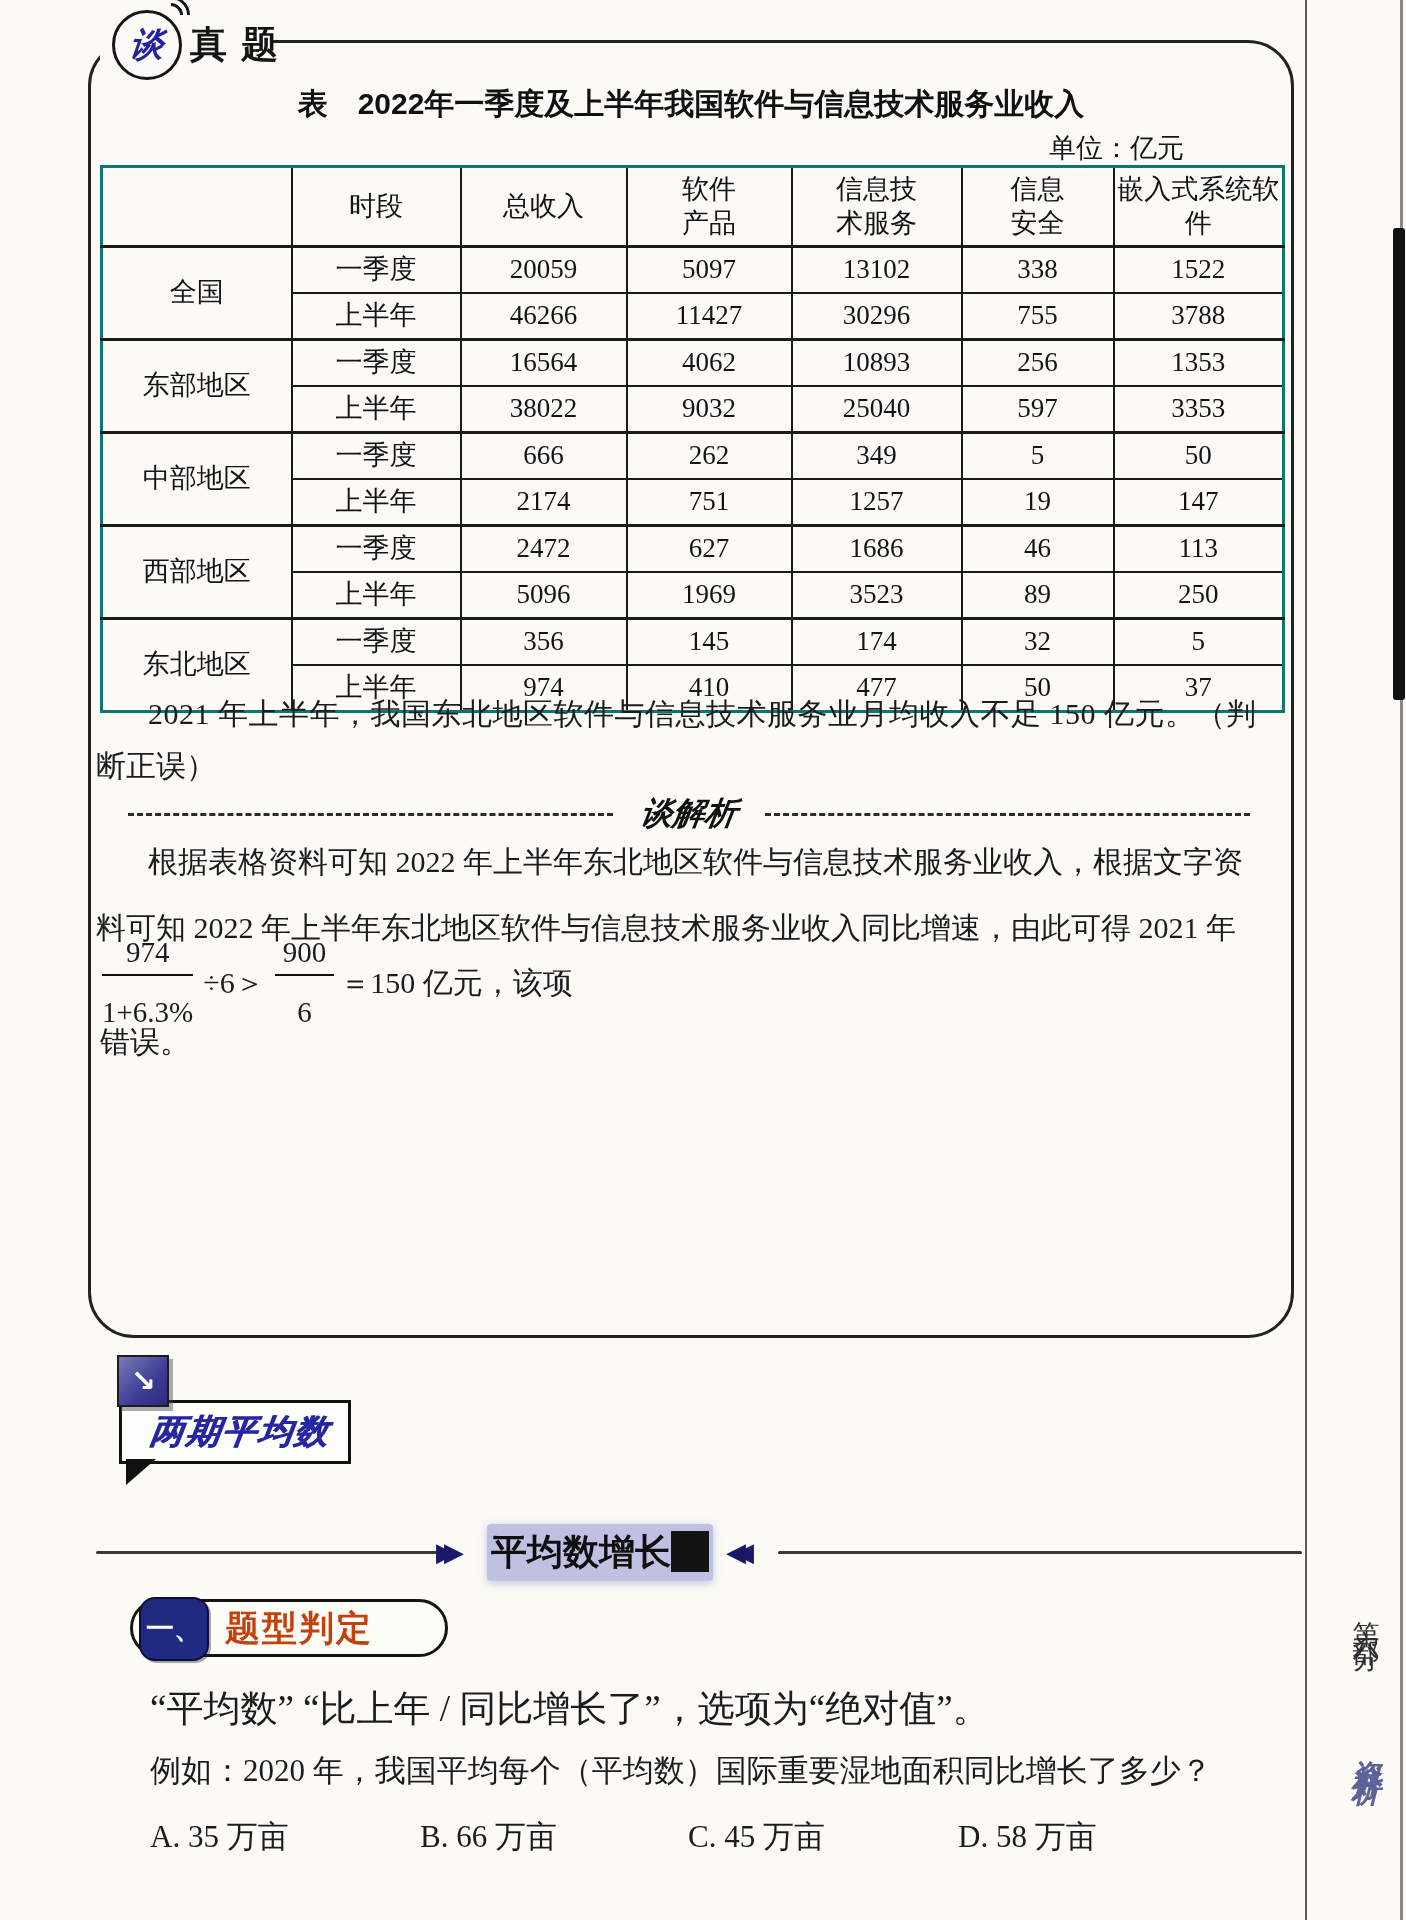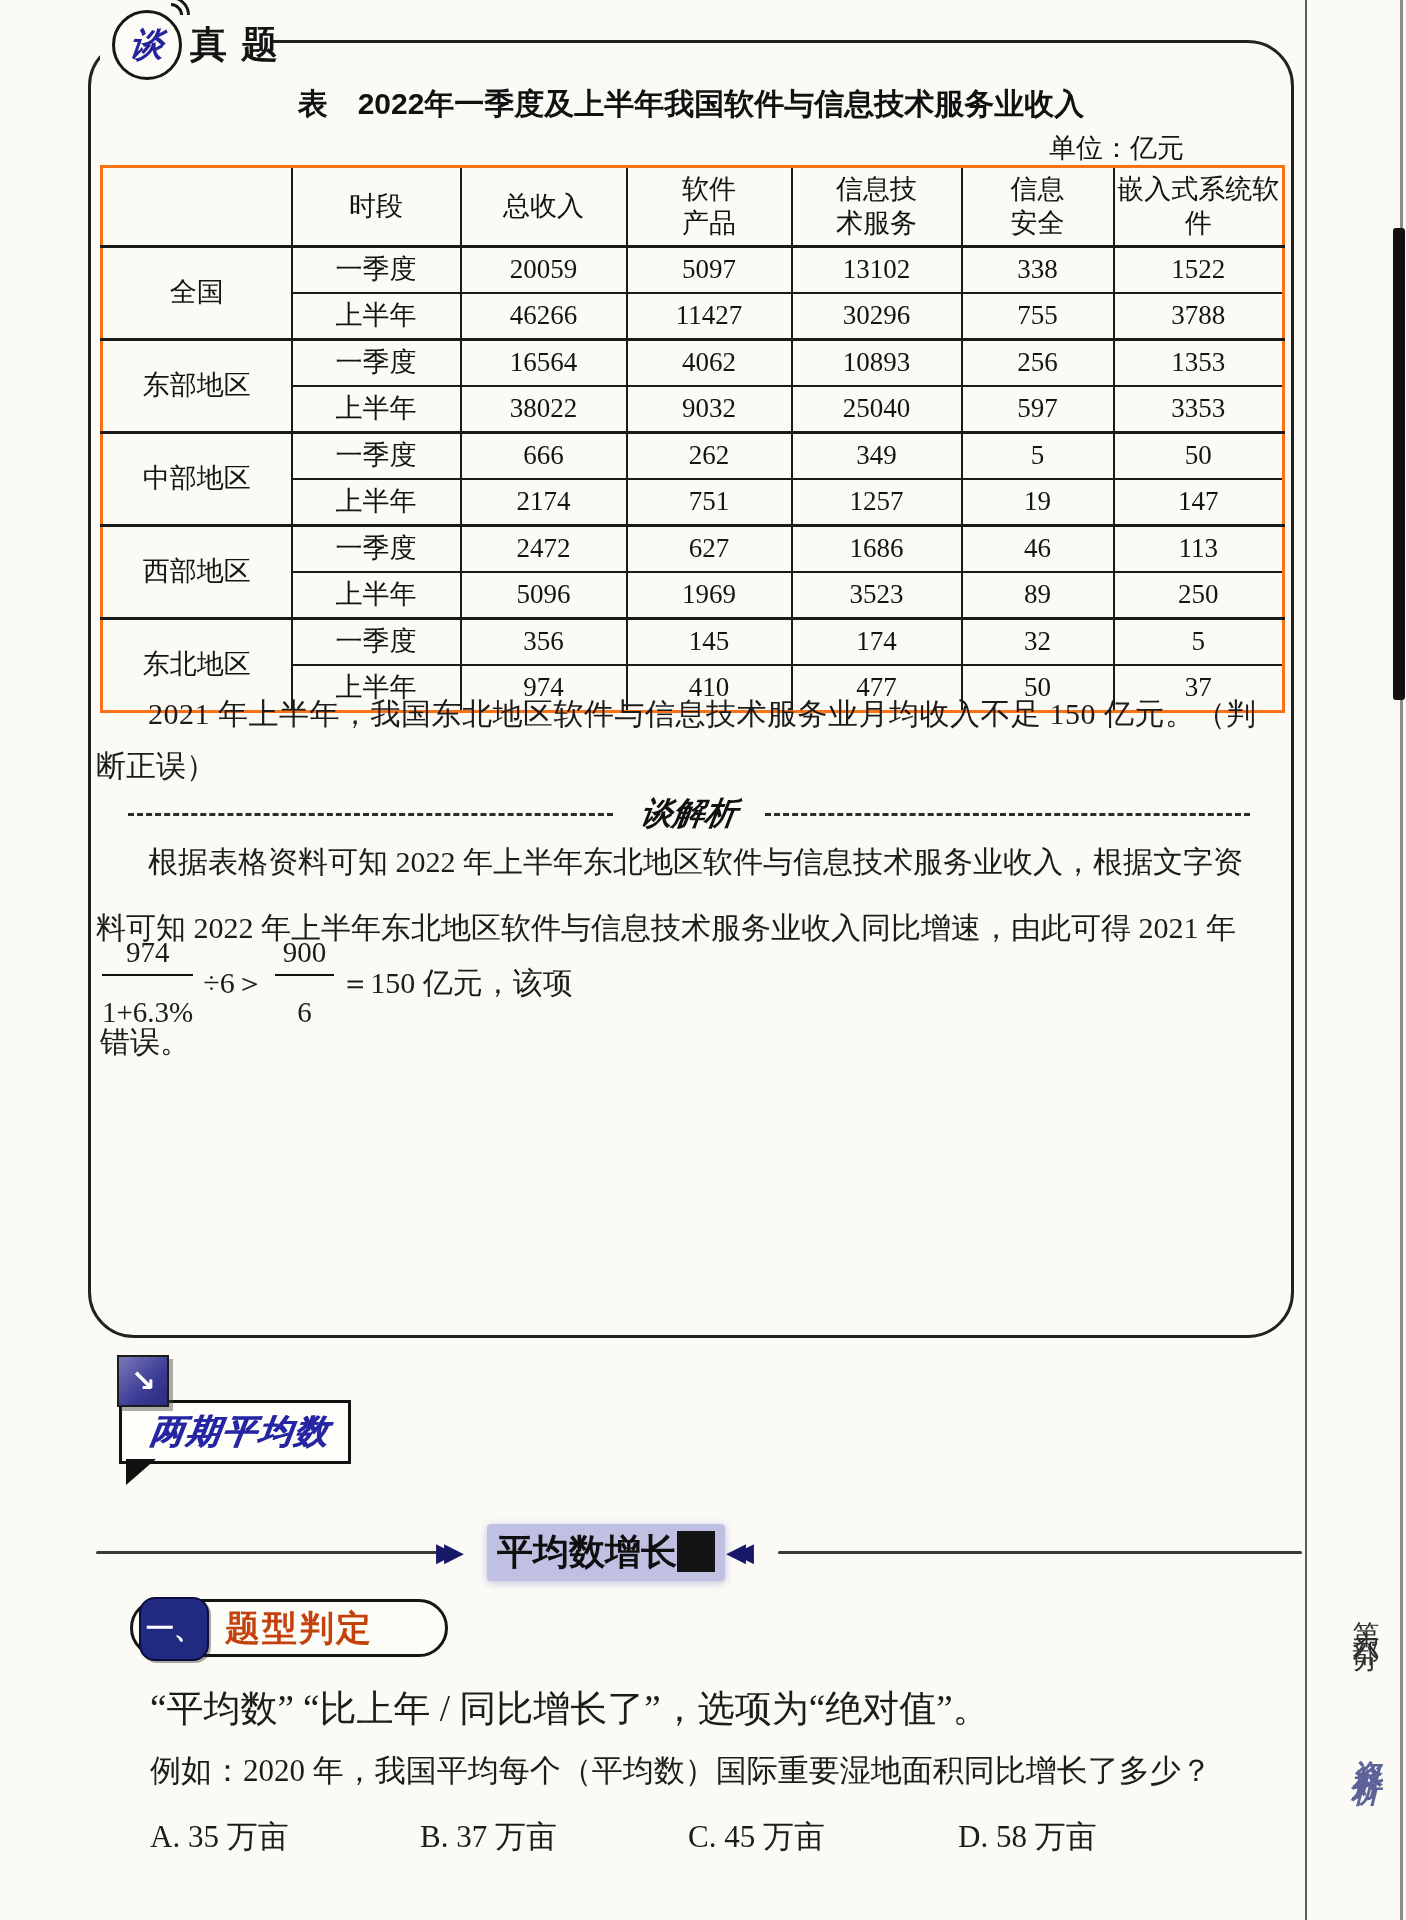--- a/index.html
+++ b/index.html
@@ -53,21 +53,21 @@
   }
   table.data{
     position:absolute;left:100px;top:165px;
     border-collapse:collapse;table-layout:fixed;width:1182px;
     font-size:27px;color:#141414;
   }
   table.data th,table.data td{
     border:2px solid #1a1a1a;text-align:center;vertical-align:middle;
     padding:0;line-height:1.25;
   }
-  table.data{border:3px solid #f97316;}
+  table.data{border:3px solid #0f766e;}
   table.data th{font-weight:normal;height:77px;white-space:pre-line;}
   table.data tbody td{height:44px;}
   table.data thead th{border-bottom-width:3px;}
   tr.group-start td{border-top-width:3px;}
   
   .q-line1{position:absolute;left:96px;top:694px;width:1190px;
     font-size:30px;letter-spacing:.5px;padding-left:52px;box-sizing:border-box;}
   .q-line2{position:absolute;left:96px;top:746px;font-size:30px;}
   .divider{
     position:absolute;left:128px;top:792px;width:1122px;
@@ -122,21 +122,21 @@
     position:absolute;top:1537px;font-size:26px;color:#181868;
     letter-spacing:-12px;font-family:"DejaVu Sans",sans-serif;
   }
   .arrow-glyphs.right-point{left:436px;}
   .arrow-glyphs.left-point{left:726px;}
   .centre-heading{
     position:absolute;left:487px;top:1524px;
     font-family:"Liberation Sans","DejaVu Sans",sans-serif;
     font-weight:bold;font-size:36px;color:#0f0f0f;
     background:#c0c0e3;box-shadow:0 2px 8px #c0c0e3;
-    padding:4px 10px;border-radius:4px;white-space:nowrap;
+    padding:4px 4px;border-radius:4px;white-space:nowrap;
   }
   .centre-heading .blocked{
     background:#141414;color:#141414;padding:0 1px;
   }
   
   .pill{
     position:absolute;left:130px;top:1599px;width:318px;height:58px;
     border:3px solid #151515;border-radius:30px;background:#fdfdf8;
     display:flex;align-items:center;box-sizing:border-box;
   }
@@ -348,21 +348,21 @@
 
 <div class="pill">
   <span class="pill-badge">一、</span>
   <span class="pill-text">题型判定</span>
 </div>
 
 <div class="para1">“平均数” “比上年 / 同比增长了”，选项为“绝对值”。</div>
 <div class="para2">例如：2020 年，我国平均每个（平均数）国际重要湿地面积同比增长了多少？</div>
 <div class="options">
   <span class="opt-a">A. 35 万亩</span>
-  <span class="opt-b">B. 37 万亩</span>
+  <span class="opt-b">B. 66 万亩</span>
   <span class="opt-c">C. 45 万亩</span>
   <span class="opt-d">D. 58 万亩</span>
 </div>
 
 <div class="margin-line"></div>
 <div class="edge-line"></div>
 <div class="edge-bar"></div>
 <div class="side-part">第六部分</div>
 <div class="side-section">资料分析</div>
 

